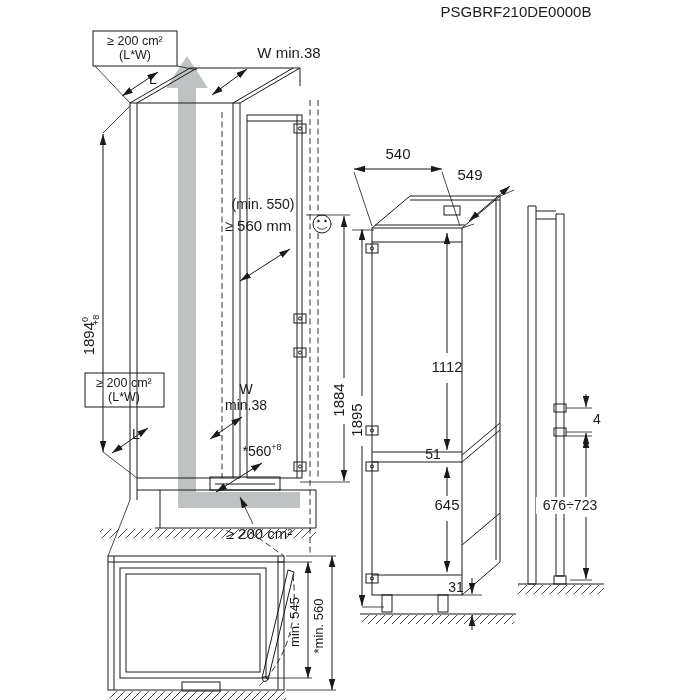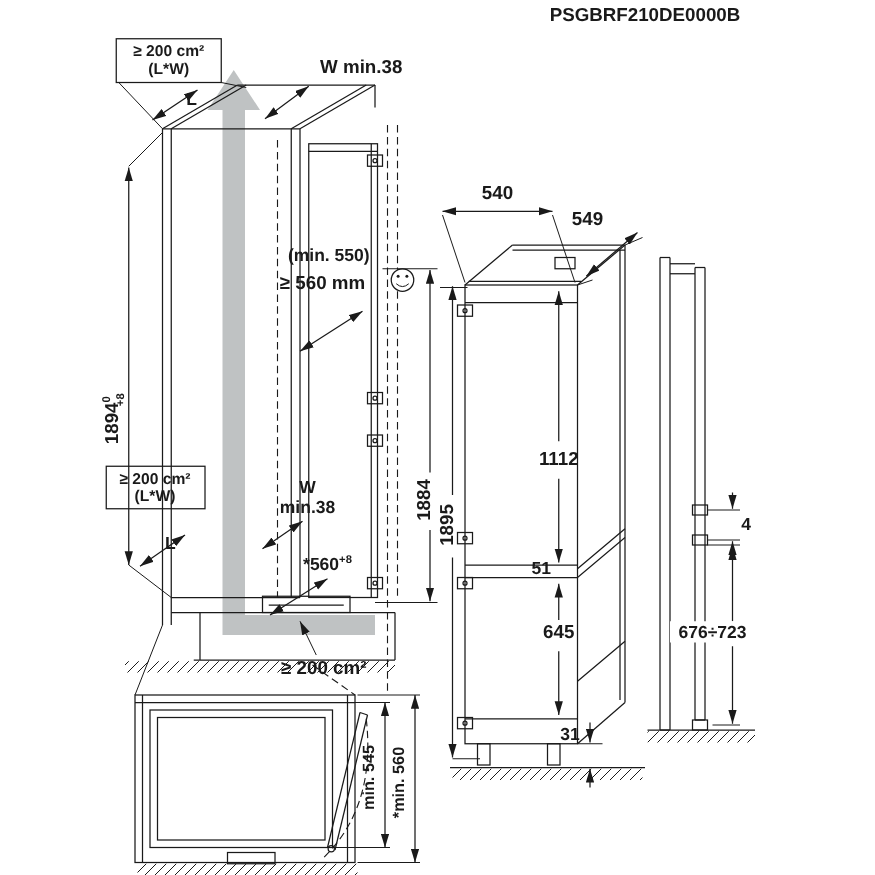--- a/index.html
+++ b/index.html
@@ -1,16 +1,16 @@
 <!DOCTYPE html>
 <html><head>
 <meta charset="utf-8">
 <style>
   html,body{margin:0;padding:0;background:#ffffff;}
-  .canvas{position:relative;width:700px;height:700px;background:#ffffff;overflow:hidden;font-weight:bold;}
+  .canvas{position:relative;width:700px;height:700px;background:#ffffff;overflow:hidden;}
   svg{display:block;}
   svg text{font-family:"Liberation Sans","DejaVu Sans",sans-serif;fill:#1a1a1a;stroke:none;}
   .t15{font-size:15px;}
   .t14{font-size:14px;}
   .t13{font-size:13px;}
   .t12{font-size:12.5px;}
   .ln{stroke:#1a1a1a;stroke-width:1;fill:none;}
   .thin{stroke:#1a1a1a;stroke-width:0.8;fill:none;}
   .dash{stroke:#1a1a1a;stroke-width:0.9;fill:none;stroke-dasharray:6 3.5;}
 </style>

